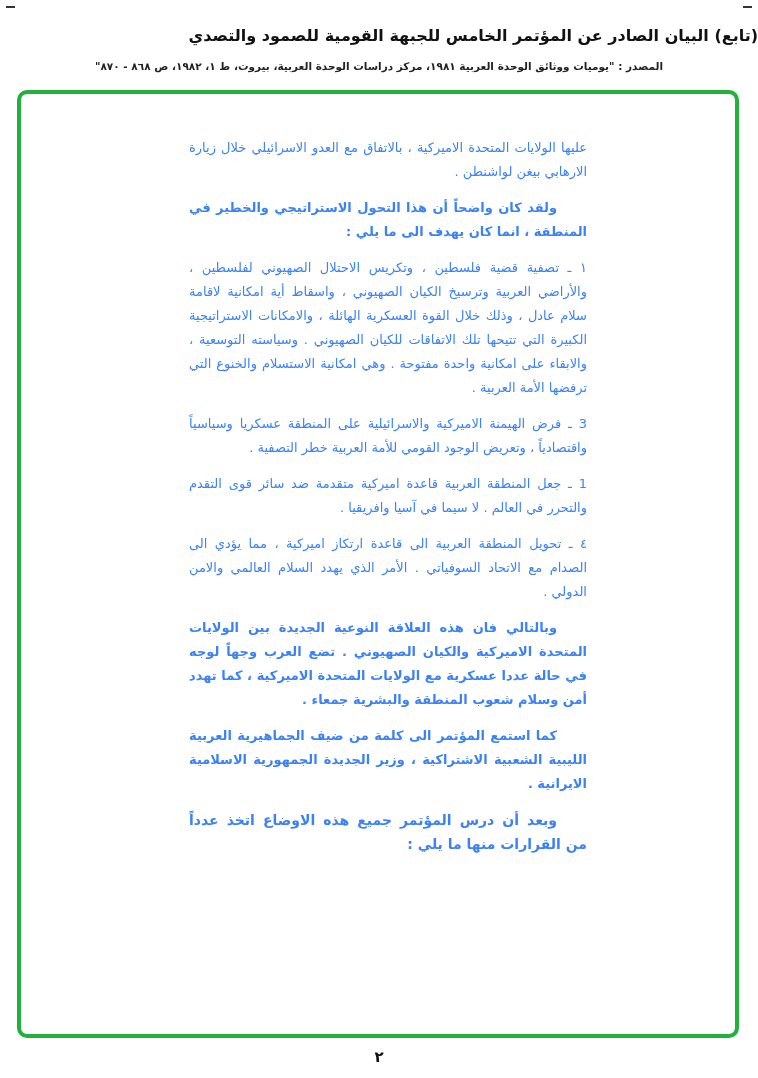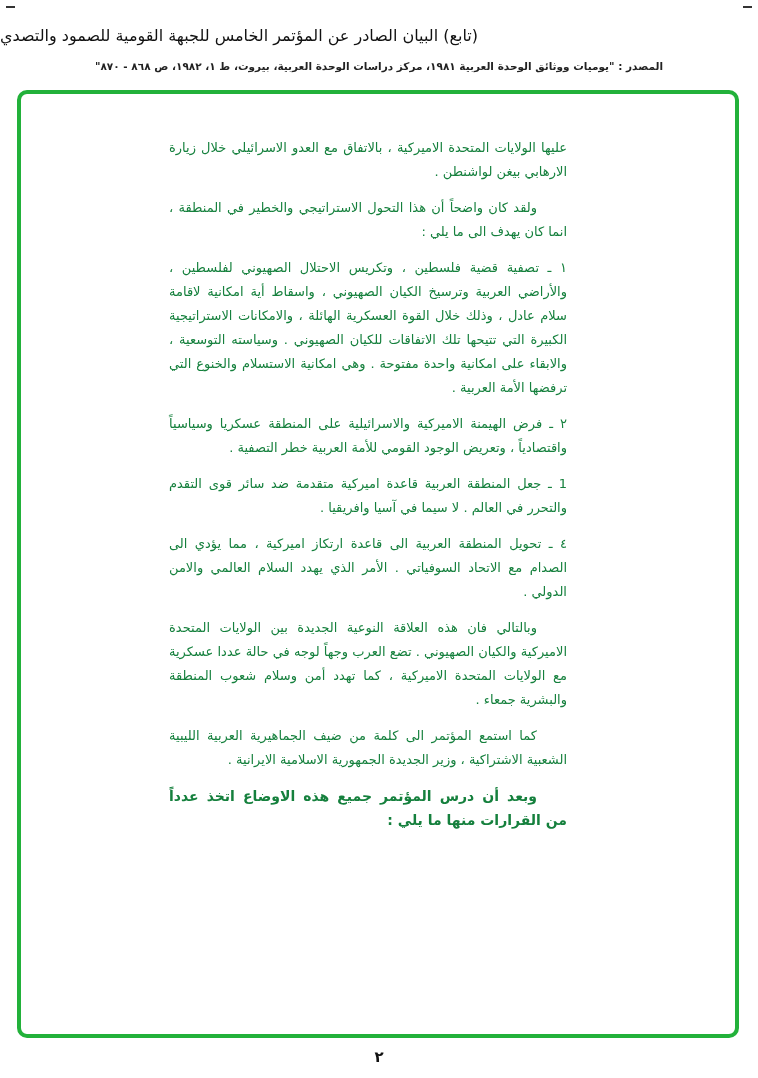--- a/index.html
+++ b/index.html
@@ -20,23 +20,23 @@
       height: 2px;
       background: #333333;
     }
     .corner-mark.left { left: 6px; }
     .corner-mark.right { right: 6px; }
     .header-title {
       position: absolute;
       top: 26px;
       left: 0;
       right: 0;
-      text-align: left;
+      text-align: right;
       direction: rtl;
-      font-weight: normal;
+      font-weight: bold;
       font-size: 16px;
       letter-spacing: 0;
     }
     .source-line {
       position: absolute;
       top: 60px;
       left: 0;
       right: 0;
       text-align: center;
       direction: rtl;
@@ -50,30 +50,30 @@
       top: 90px;
       width: 722px;
       height: 948px;
       border: 4px solid #22b13a;
       border-radius: 10px;
       background: #ffffff;
     }
     .text-column {
       position: absolute;
       top: 42px;
-      right: 168px;
+      right: 148px;
       width: 398px;
       direction: rtl;
       text-align: justify;
       font-size: 13px;
       line-height: 24px;
-      color: #15803d;
+      color: #3b82f6;
     }
     .para { margin: 0 0 12px 0; }
-    .para.indent { text-indent: 30px; }
+    .para.indent { text-indent: 30px; font-weight: bold; }
     .para.bold {
       font-weight: bold;
       font-size: 14px;
       margin-bottom: 0;
     }
     .page-number {
       position: absolute;
       bottom: 12px;
       left: 0;
       right: 0;
@@ -97,21 +97,21 @@
 
   <div class="green-frame">
     <div class="text-column" dir="rtl">
 
       <p class="para">عليها الولايات المتحدة الاميركية ، بالاتفاق مع العدو الاسرائيلي خلال زيارة الارهابي بيغن لواشنطن .</p>
 
       <p class="para indent">ولقد كان واضحاً أن هذا التحول الاستراتيجي والخطير في المنطقة ، انما كان يهدف الى ما يلي :</p>
 
       <p class="para">١ ـ تصفية قضية فلسطين ، وتكريس الاحتلال الصهيوني لفلسطين ، والأراضي العربية وترسيخ الكيان الصهيوني ، واسقاط أية امكانية لاقامة سلام عادل ، وذلك خلال القوة العسكرية الهائلة ، والامكانات الاستراتيجية الكبيرة التي تتيحها تلك الاتفاقات للكيان الصهيوني . وسياسته التوسعية ، والابقاء على امكانية واحدة مفتوحة . وهي امكانية الاستسلام والخنوع التي ترفضها الأمة العربية .</p>
 
-      <p class="para">٢ ـ فرض الهيمنة الاميركية والاسرائيلية على المنطقة عسكريا وسياسياً واقتصادياً ، وتعريض الوجود القومي للأمة العربية خطر التصفية .</p>
+      <p class="para">3 ـ فرض الهيمنة الاميركية والاسرائيلية على المنطقة عسكريا وسياسياً واقتصادياً ، وتعريض الوجود القومي للأمة العربية خطر التصفية .</p>
 
       <p class="para">1 ـ جعل المنطقة العربية قاعدة اميركية متقدمة ضد سائر قوى التقدم والتحرر في العالم . لا سيما في آسيا وافريقيا .</p>
 
       <p class="para">٤ ـ تحويل المنطقة العربية الى قاعدة ارتكاز اميركية ، مما يؤدي الى الصدام مع الاتحاد السوفياتي . الأمر الذي يهدد السلام العالمي والامن الدولي .</p>
 
       <p class="para indent">وبالتالي فان هذه العلاقة النوعية الجديدة بين الولايات المتحدة الاميركية والكيان الصهيوني . تضع العرب وجهاً لوجه في حالة عددا عسكرية مع الولايات المتحدة الاميركية ، كما تهدد أمن وسلام شعوب المنطقة والبشرية جمعاء .</p>
 
       <p class="para indent">كما استمع المؤتمر الى كلمة من ضيف الجماهيرية العربية الليبية الشعبية الاشتراكية ، وزير الجديدة الجمهورية الاسلامية الايرانية .</p>
 
       <p class="para indent bold">وبعد أن درس المؤتمر جميع هذه الاوضاع اتخذ عدداً من القرارات منها ما يلي :</p>

